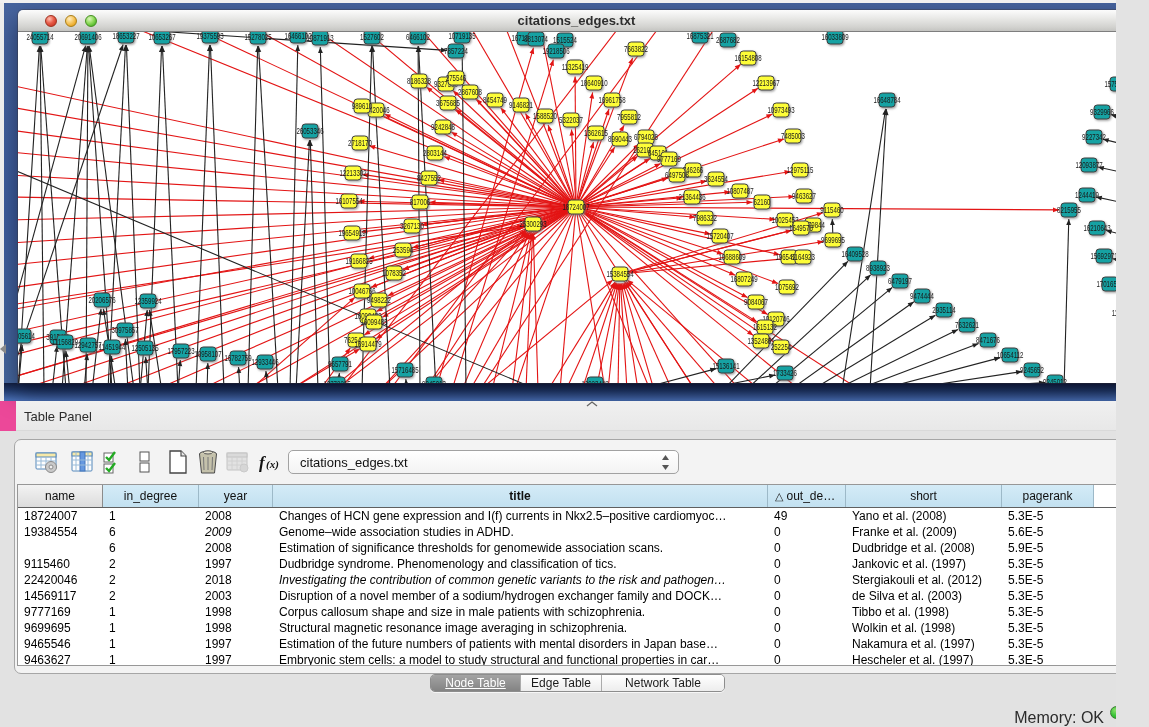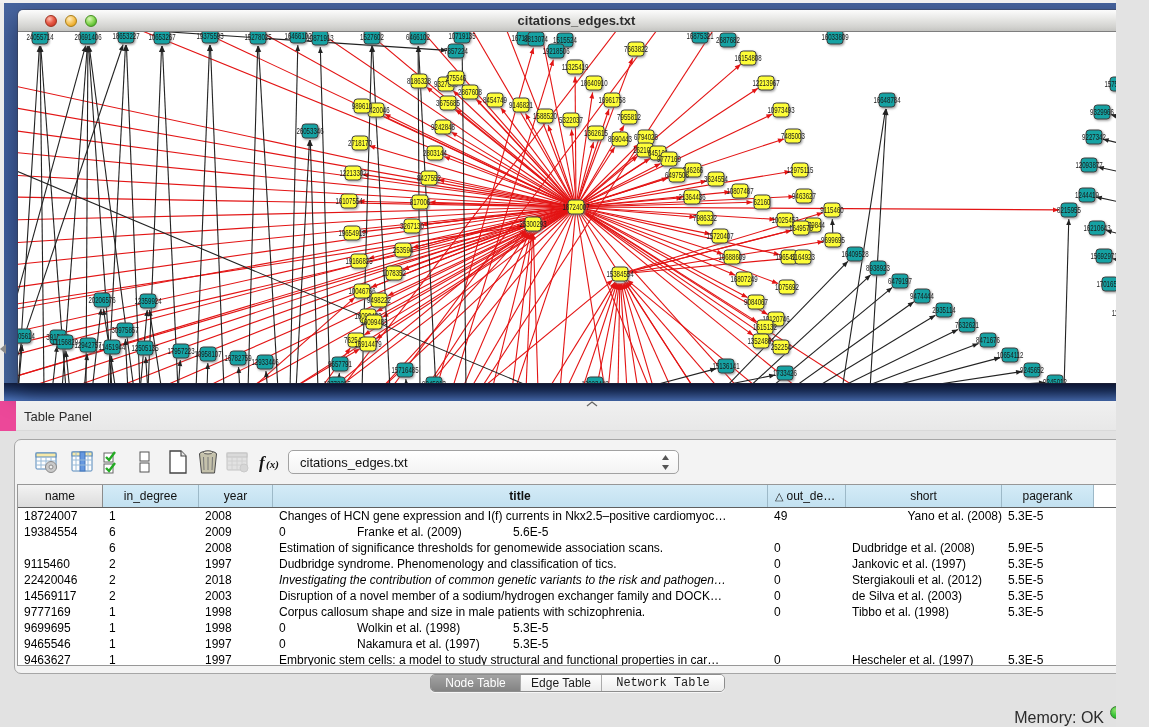--- a/index.html
+++ b/index.html
@@ -70,21 +70,21 @@
         white-space:nowrap; overflow:hidden; }
   .scrollbar { position:absolute; right:0; top:0; width:15px; height:157px;
                background:linear-gradient(90deg,#f2f2f2,#fbfbfb); border-left:1px solid #dcdcdc; }
   .scroll-thumb { position:absolute; left:2px; top:22px; width:10px; height:24px; background:#b3b3b3; border-radius:6px; }
 
   .segbar { position:absolute; left:430px; top:243px; height:18px; display:flex;
             border:1px solid #8d8d8d; border-radius:5px; overflow:hidden;
             box-shadow:0 1px 0 rgba(255,255,255,.7); }
   .seg { font-size:12px; line-height:17px; text-align:center; color:#1a1a1a;
          background:linear-gradient(180deg,#ffffff,#ededed); border-left:1px solid #ababab; }
-  .seg:first-child { border-left:none; }
+  .seg:first-child { border-left:none;text-decoration:underline; }
   .seg.sel { background:linear-gradient(180deg,#a3a3a3,#838383); color:#fff; }
 
   .statusbar { position:absolute; left:0; top:700px; width:1141px; height:27px; }
   .mem-label { position:absolute; right:37px; top:9px; font-size:16px; color:#2b2b2b; }
   .mem-dot { position:absolute; right:18px; top:6px; width:13px; height:13px; border-radius:50%;
              background:radial-gradient(circle at 38% 30%,#8ae06a,#35c135 55%,#27a527); border:1px solid #3d7a35; }
 </style>
 </head>
 <body>
 
@@ -1116,27 +1116,28 @@
             <div class="th" style="width: 92px;">pagerank</div>
             <div class="th th-spacer"></div>
           </div>
         <div class="tbl-body" id="tbl-body">
             <div class="tr">
               <div class="td" style="width: 85px;">18724007</div>
               <div class="td" style="width: 96px;">1</div>
               <div class="td" style="width: 74px;">2008</div>
               <div class="td" style="width: 495px;">Changes of HCN gene expression and I(f) currents in Nkx2.5–positive cardiomyoc…</div>
               <div class="td" style="width: 78px;">49</div>
-              <div class="td" style="width: 156px; text-align: right;">Yano et al. (2008)</div>
+              <div class="td" style="width: 156px;">Yano et al. (2008)</div>
               <div class="td" style="width: 92px;">5.3E-5</div>
             </div>
             <div class="tr">
               <div class="td" style="width: 85px;">19384554</div>
               <div class="td" style="width: 96px;">6</div>
-              <div class="td" style="width: 74px;">2009</div>
+              <div class="td" style="width: 74px; font-style: italic;">2009</div>
+              <div class="td" style="width: 495px;">Genome–wide association studies in ADHD.</div>
               <div class="td" style="width: 78px;">0</div>
               <div class="td" style="width: 156px;">Franke et al. (2009)</div>
               <div class="td" style="width: 92px;">5.6E-5</div>
             </div>
             <div class="tr">
               <div class="td" style="width: 85px; margin-top: 40px;">18300295</div>
               <div class="td" style="width: 96px;">6</div>
               <div class="td" style="width: 74px;">2008</div>
               <div class="td" style="width: 495px;">Estimation of significance thresholds for genomewide association scans.</div>
               <div class="td" style="width: 78px;">0</div>
@@ -1176,28 +1177,30 @@
               <div class="td" style="width: 74px;">1998</div>
               <div class="td" style="width: 495px;">Corpus callosum shape and size in male patients with schizophrenia.</div>
               <div class="td" style="width: 78px;">0</div>
               <div class="td" style="width: 156px;">Tibbo et al. (1998)</div>
               <div class="td" style="width: 92px;">5.3E-5</div>
             </div>
             <div class="tr">
               <div class="td" style="width: 85px;">9699695</div>
               <div class="td" style="width: 96px;">1</div>
               <div class="td" style="width: 74px;">1998</div>
+              <div class="td" style="width: 495px;">Structural magnetic resonance image averaging in schizophrenia.</div>
               <div class="td" style="width: 78px;">0</div>
               <div class="td" style="width: 156px;">Wolkin et al. (1998)</div>
               <div class="td" style="width: 92px;">5.3E-5</div>
             </div>
             <div class="tr">
               <div class="td" style="width: 85px;">9465546</div>
               <div class="td" style="width: 96px;">1</div>
               <div class="td" style="width: 74px;">1997</div>
+              <div class="td" style="width: 495px;">Estimation of the future numbers of patients with mental disorders in Japan base…</div>
               <div class="td" style="width: 78px;">0</div>
               <div class="td" style="width: 156px;">Nakamura et al. (1997)</div>
               <div class="td" style="width: 92px;">5.3E-5</div>
             </div>
             <div class="tr">
               <div class="td" style="width: 85px;">9463627</div>
               <div class="td" style="width: 96px;">1</div>
               <div class="td" style="width: 74px;">1997</div>
               <div class="td" style="width: 495px;">Embryonic stem cells: a model to study structural and functional properties in car…</div>
               <div class="td" style="width: 78px;">0</div>
@@ -1206,21 +1209,21 @@
             </div>
           </div>
         <div class="scrollbar" style="top:0;">
           <div class="scroll-thumb"></div>
         </div>
       </div>
     </div>
     <div class="segbar" id="segbar">
         <div class="seg sel" style="width: 89px;">Node Table</div>
         <div class="seg" style="width: 81px;">Edge Table</div>
-        <div class="seg" style="width: 123px; font-family: Liberation Mono, monospace;">Network Table</div>
+        <div class="seg" style="width: 123px;">Network Table</div>
       </div>
   </div>
 
   <div class="statusbar">
     <span class="mem-label">Memory: OK</span>
     <span class="mem-dot"></span>
   </div>
 </div>
 
 </body></html>

